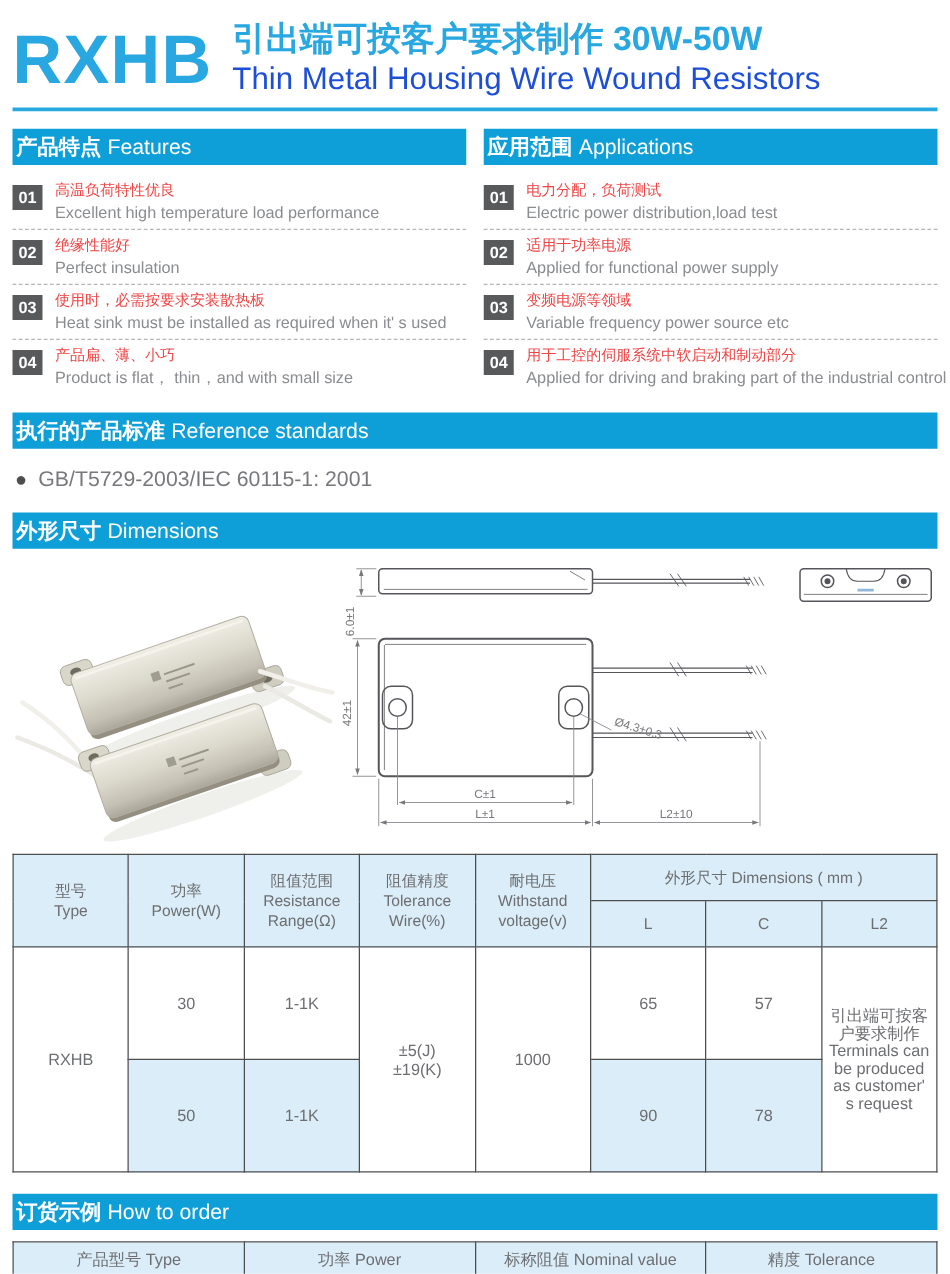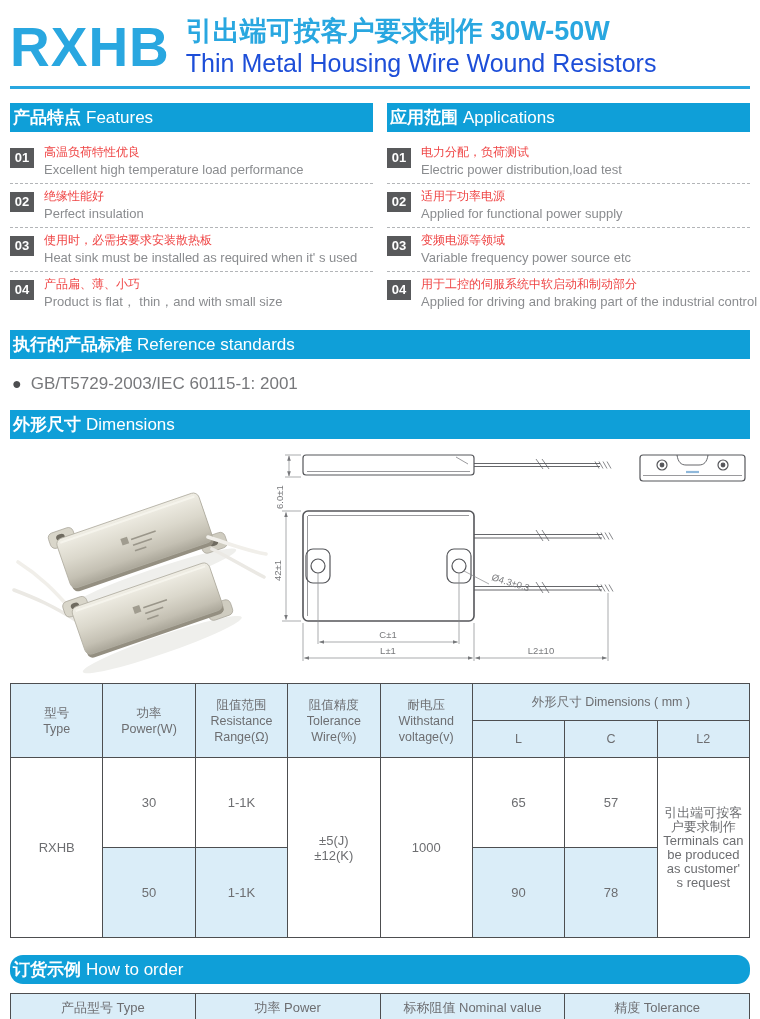--- a/index.html
+++ b/index.html
@@ -279,37 +279,37 @@
       <td class="hd">L</td>
       <td class="hd">C</td>
       <td class="hd">L2</td>
     </tr>
     <tr>
       <td class="bd" rowspan="2">RXHB</td>
       <td class="bd">30</td>
       <td class="bd">1-1K</td>
       <td class="bd" rowspan="2">
         <div>±5(J)</div>
-        <div>±12(K)</div>
+        <div>±19(K)</div>
       </td>
       <td class="bd" rowspan="2">1000</td>
       <td class="bd">65</td>
       <td class="bd">57</td>
       <td class="bd l2cell" rowspan="2">引出端可按客户要求制作 Terminals can be produced as customer' s request</td>
     </tr>
     <tr>
       <td class="bd blue">50</td>
       <td class="bd blue">1-1K</td>
       <td class="bd blue">90</td>
       <td class="bd blue">78</td>
     </tr>
   </tbody>
     </table>
 
-  <div class="banner" style="margin-top:17px;border-radius:13px;">
+  <div class="banner" style="margin-top:17px;">
     <span class="bcn">订货示例</span><span class="ben">How to order</span>
   </div>
 
   <table class="order">
     <tbody>
         <tr>
       <td class="hd">产品型号  Type</td>
       <td class="hd">功率 Power</td>
       <td class="hd">标称阻值 Nominal value</td>
       <td class="hd">精度 Tolerance</td>

